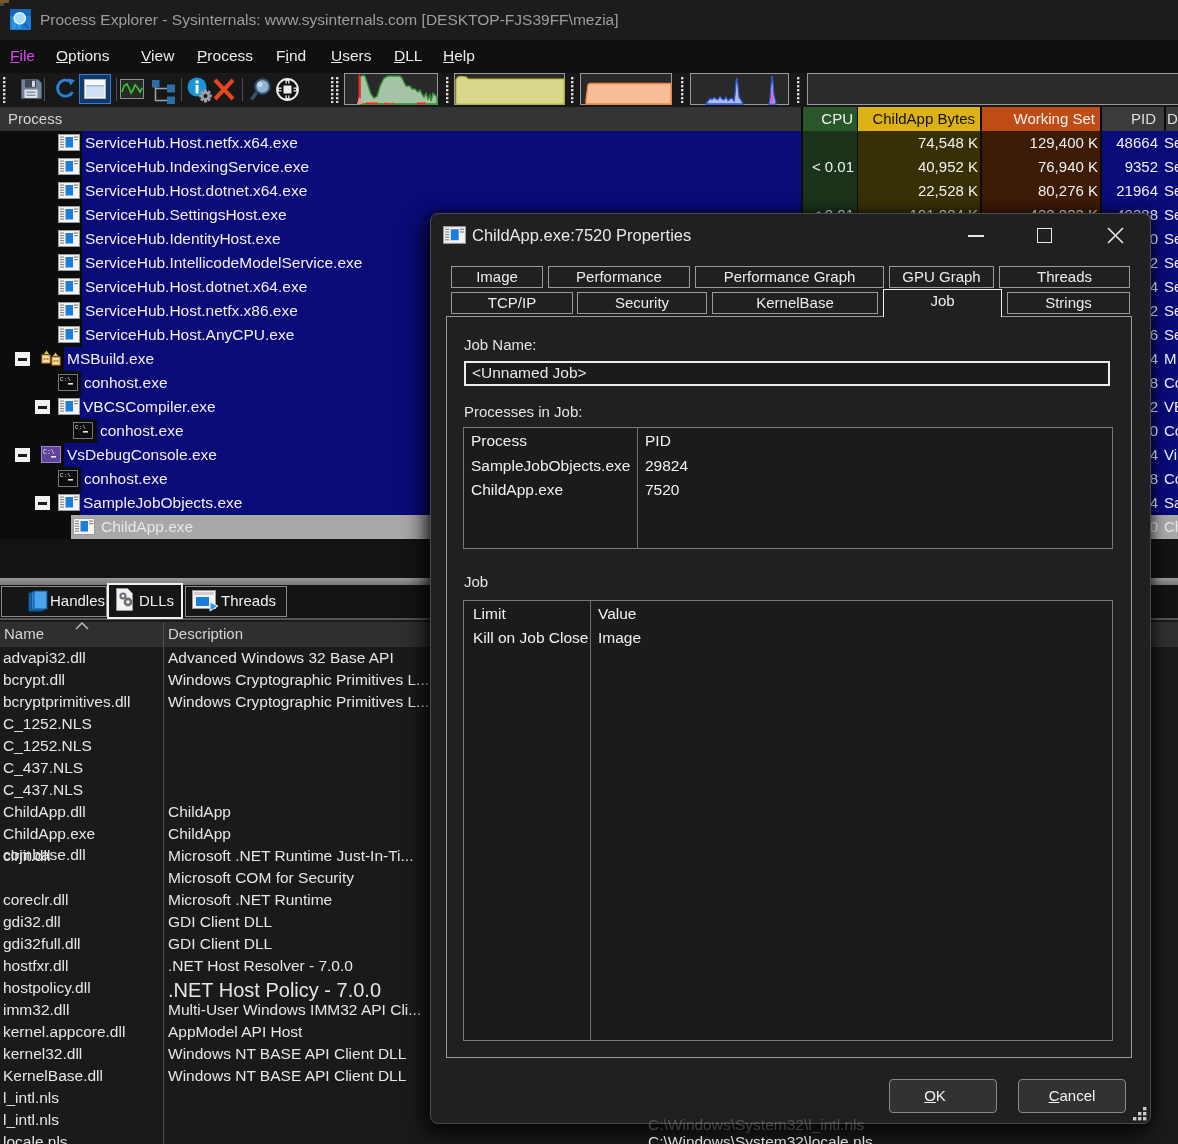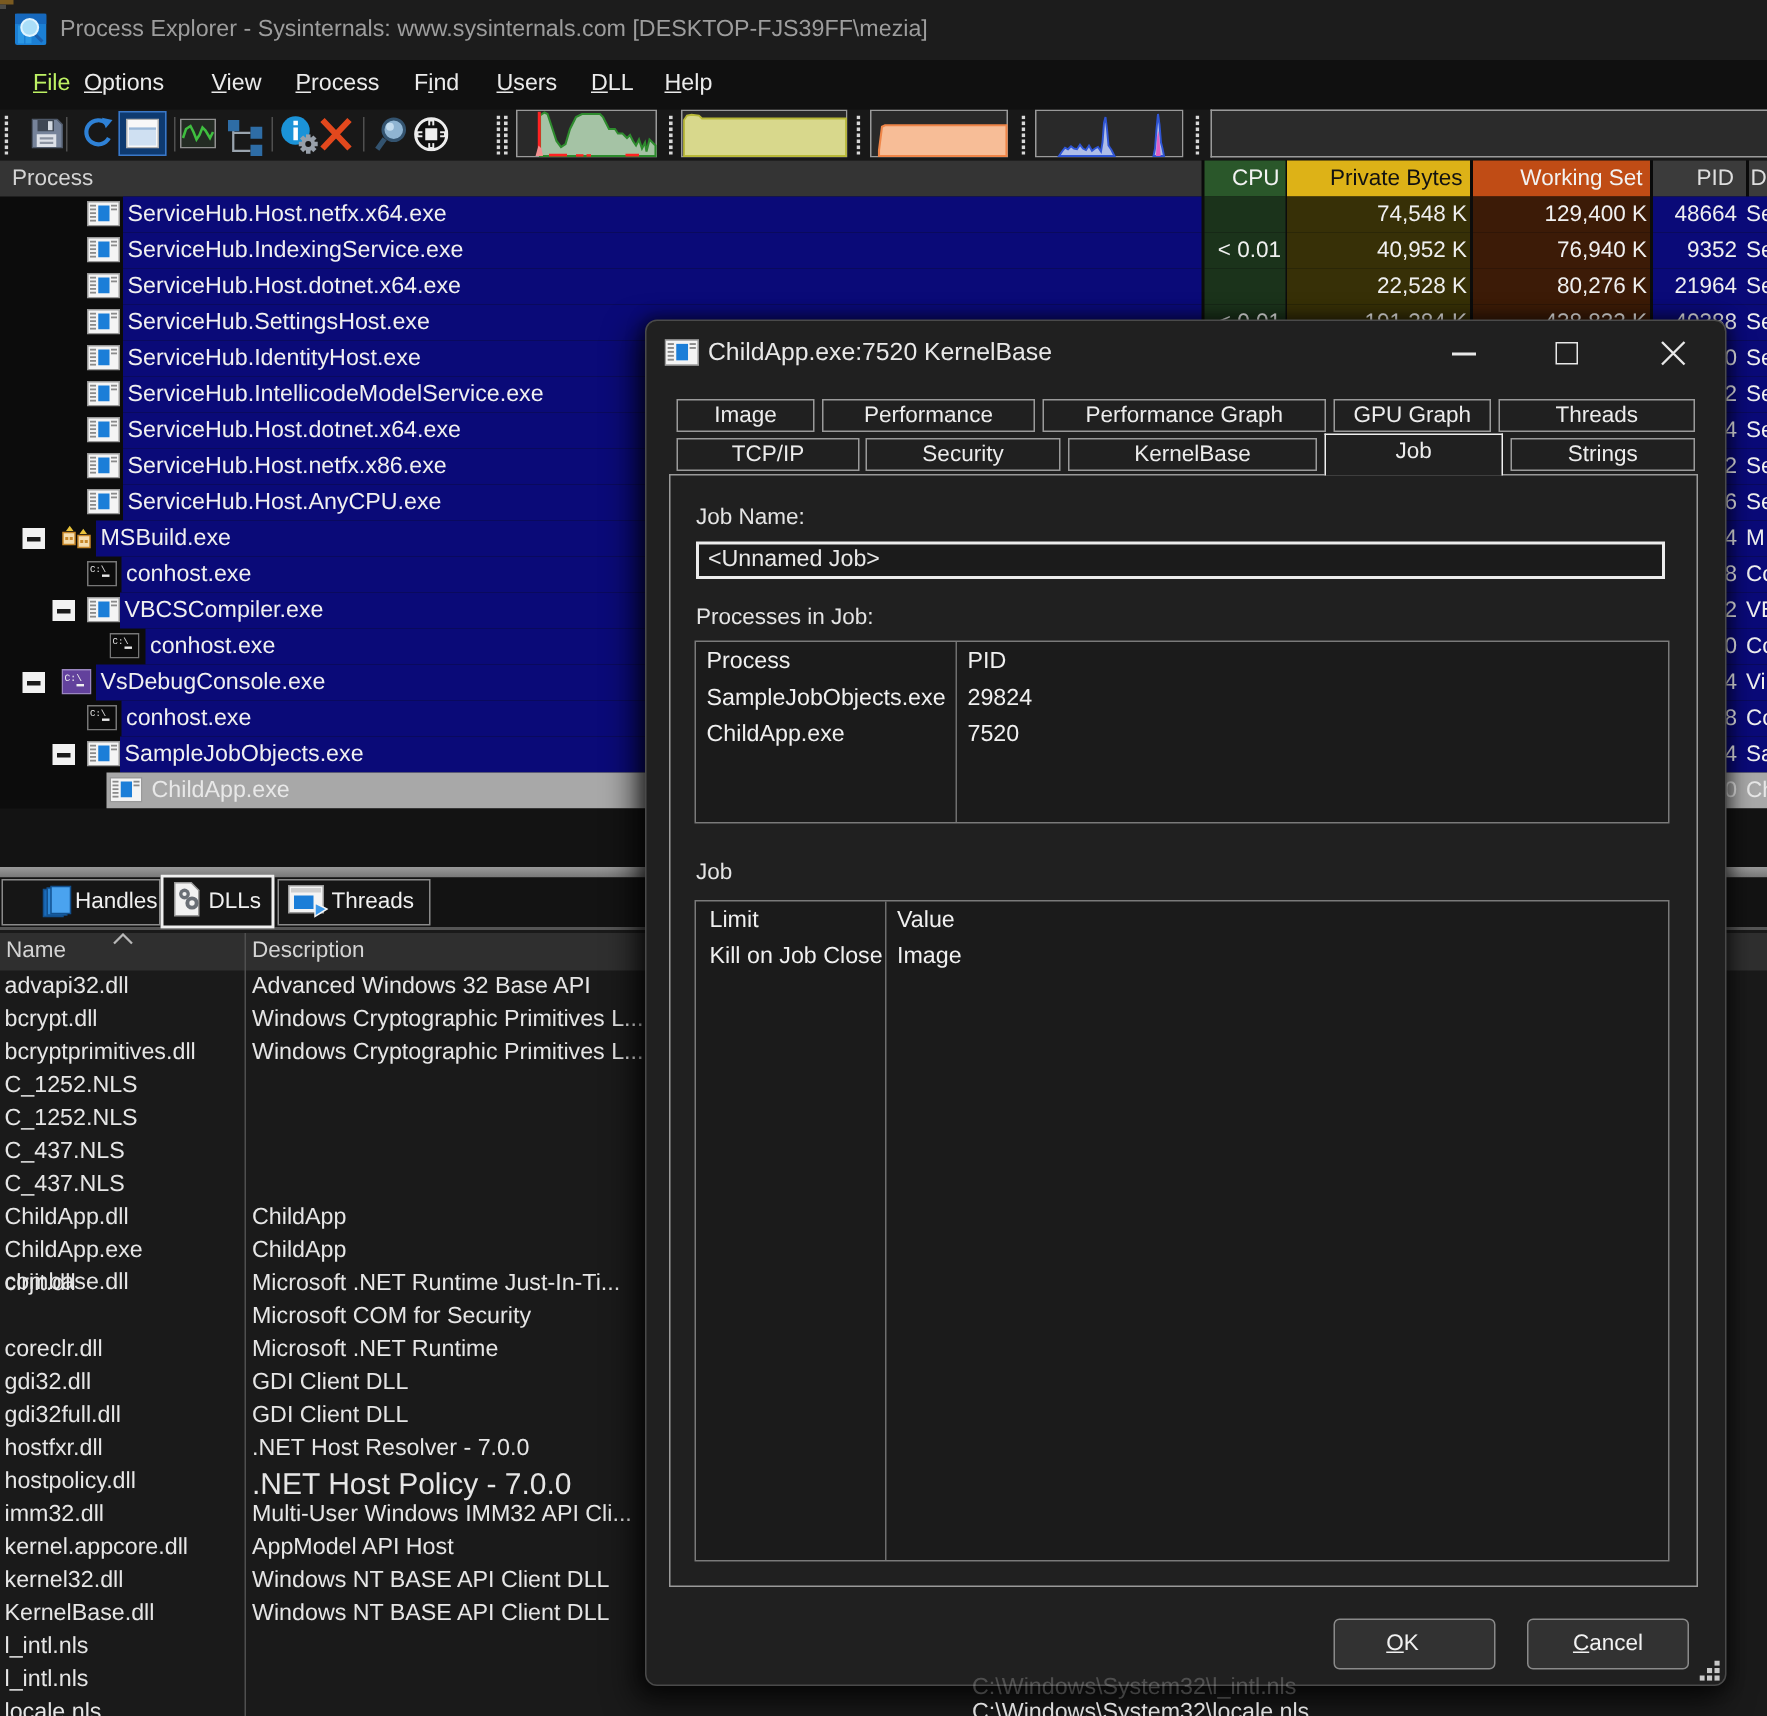--- a/index.html
+++ b/index.html
@@ -13,21 +13,21 @@
 <rect x="0" y="0" width="21" height="7" fill="#1668bd"></rect>
 <rect x="2" y="8" width="4" height="12" fill="#2b97e4"></rect>
 <rect x="7" y="8" width="4" height="12" fill="#2b97e4"></rect>
 <path d="M13 12 L19 18 L17.5 19.5 L11.5 13.5 Z" fill="#1a5fae"></path>
 <circle cx="9.8" cy="9.3" r="5.6" fill="#aadef8" stroke="#e0f4ff" stroke-width="1.4"></circle>
 </svg>
 <div class="a" style="left:0;top:0;width:9px;height:3px;background:#7a5a20"></div>
 <div class="a" style="left:0;top:3px;width:4px;height:3px;background:#4a4a48"></div>
 <div class="t" style="left:40px;top:11px;font-size:15.5px;color:#9d9d9d">Process Explorer - Sysinternals: www.sysinternals.com [DESKTOP-FJS39FF\mezia]</div>
 <div class="a" style="left:0;top:40px;width:1178px;height:33px;background:#101010"></div>
-<div class="t" style="left:22px;top:47px;font-size:15.5px;color:#bef264"><span style="text-decoration:underline">F</span>ile</div>
+<div class="t" style="left:10px;top:47px;font-size:15.5px;color:#d946ef"><span style="text-decoration:underline">F</span>ile</div>
 <div class="t" style="left:56px;top:47px;font-size:15.5px;color:#ebebeb"><span style="text-decoration:underline">O</span>ptions</div>
 <div class="t" style="left:141px;top:47px;font-size:15.5px;color:#ebebeb"><span style="text-decoration:underline">V</span>iew</div>
 <div class="t" style="left:197px;top:47px;font-size:15.5px;color:#ebebeb"><span style="text-decoration:underline">P</span>rocess</div>
 <div class="t" style="left:276px;top:47px;font-size:15.5px;color:#ebebeb">F<span style="text-decoration:underline">i</span>nd</div>
 <div class="t" style="left:331px;top:47px;font-size:15.5px;color:#ebebeb"><span style="text-decoration:underline">U</span>sers</div>
 <div class="t" style="left:394px;top:47px;font-size:15.5px;color:#ebebeb"><span style="text-decoration:underline">D</span>LL</div>
 <div class="t" style="left:443px;top:47px;font-size:15.5px;color:#ebebeb"><span style="text-decoration:underline">H</span>elp</div>
 <div class="a" style="left:0;top:73px;width:1178px;height:34px;background:#181818"></div>
 <svg style="left:3px;top:77px" width="4" height="26" viewBox="0 0 4 26">
     <rect x="0" y="0" width="2.4" height="2.4" fill="#d8d8d8"></rect>
@@ -190,21 +190,21 @@
     <rect x="0" y="20" width="2.4" height="2.4" fill="#d8d8d8"></rect>
     <rect x="0" y="24" width="2.4" height="2.4" fill="#d8d8d8"></rect>
   </svg>
 <div class="a" style="left:807px;top:73px;width:371px;height:32px;background:#2b2b2b;border:1px solid #9a9a9a;border-right:none"></div>
 <div class="a" style="left:0;top:107px;width:1178px;height:24px;background:#0a0a0a"></div>
 <div class="a" style="left:0;top:107px;width:801px;height:24px;background:#343434"></div>
 <div class="t" style="left:8px;top:110px;font-size:15px;color:#d4d4d4">Process</div>
 <div class="a" style="left:803px;top:107px;width:54px;height:24px;background:#2a572a"></div>
 <div class="t" style="right:325px;top:110px;font-size:15px;color:#f2f2f2">CPU</div>
 <div class="a" style="left:858px;top:107px;width:122px;height:24px;background:#ddb217"></div>
-<div class="t" style="right:203px;top:110px;font-size:15px;color:#111">Private Bytes</div>
+<div class="t" style="right:203px;top:110px;font-size:15px;color:#111">ChildApp Bytes</div>
 <div class="a" style="left:982px;top:107px;width:118px;height:24px;background:#c04c15"></div>
 <div class="t" style="right:83px;top:110px;font-size:15px;color:#f2f2f2">Working Set</div>
 <div class="a" style="left:1102px;top:107px;width:62px;height:24px;background:#3b3b3b"></div>
 <div class="t" style="right:22px;top:110px;font-size:15px;color:#dedede">PID</div>
 <div class="a" style="left:1166px;top:107px;width:12px;height:24px;background:#3b3b3b"></div>
 <div class="t" style="left:1167px;top:110px;font-size:15px;color:#dedede">D</div>
 <div class="a" style="left:82px;top:131px;width:719px;height:24px;background:#0a0a78"></div>
 <div class="a" style="left:803px;top:131px;width:54px;height:24px;background:#1b331b"></div>
 <div class="a" style="left:858px;top:131px;width:122px;height:24px;background:#373007"></div>
 <div class="a" style="left:982px;top:131px;width:118px;height:24px;background:#3c1b07"></div>
@@ -627,21 +627,21 @@
       <rect x="2" y="2.5" width="4" height="1.2"></rect>
       <rect x="2" y="5" width="4" height="1.2"></rect>
       <rect x="2" y="7.5" width="4" height="1.2"></rect>
       <rect x="2" y="10" width="4" height="1.2"></rect>
       <rect x="2" y="12.5" width="4" height="1.2"></rect>
 <rect x="16" y="2.5" width="4" height="1.2"></rect>
       <rect x="16" y="5" width="4" height="1.2"></rect>
     </g>
 <rect x="7.5" y="3" width="7.5" height="10.5" fill="#1b7ed8"></rect>
 </svg>
-<div class="t" style="left:472px;top:226px;font-size:16.5px;color:#e8e8e8">ChildApp.exe:7520 KernelBase</div>
+<div class="t" style="left:472px;top:226px;font-size:16.5px;color:#e8e8e8">ChildApp.exe:7520 Properties</div>
 <div class="a" style="left:968px;top:235px;width:16px;height:2px;background:#e8e8e8"></div>
 <div class="a" style="left:1037px;top:228px;width:15px;height:15px;border:1.5px solid #e8e8e8"></div>
 <svg style="left:1107px;top:227px" width="17" height="17" viewBox="0 0 17 17">
 <path d="M1 1 L16 16 M16 1 L1 16" stroke="#e8e8e8" stroke-width="1.6"></path>
 </svg>
 <div class="a" style="left:451px;top:266px;width:92px;height:22px;border:1px solid #9a9a9a"></div>
 <div class="t" style="left:451px;top:268px;width:92px;text-align:center;font-size:15px;color:#ececec">Image</div>
 <div class="a" style="left:548px;top:266px;width:142px;height:22px;border:1px solid #9a9a9a"></div>
 <div class="t" style="left:548px;top:268px;width:142px;text-align:center;font-size:15px;color:#ececec">Performance</div>
 <div class="a" style="left:695px;top:266px;width:189px;height:22px;border:1px solid #9a9a9a"></div>

